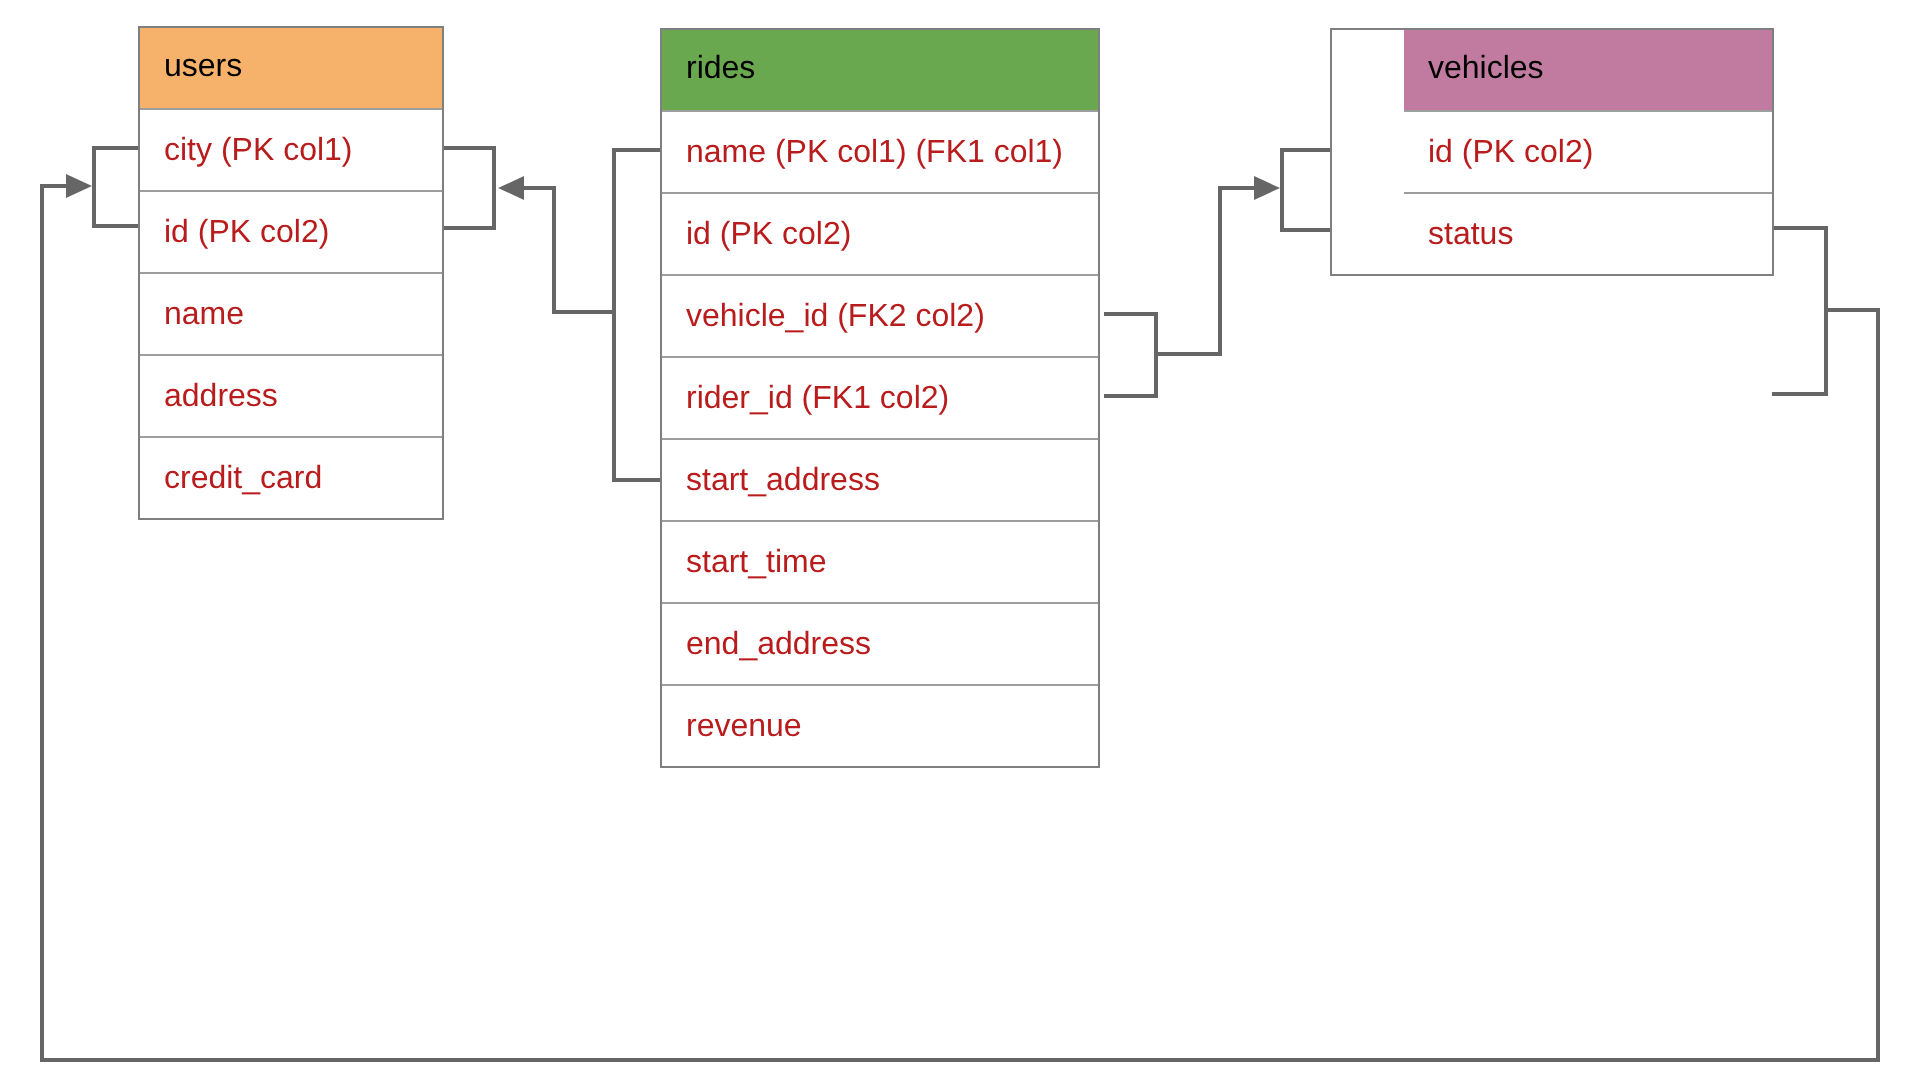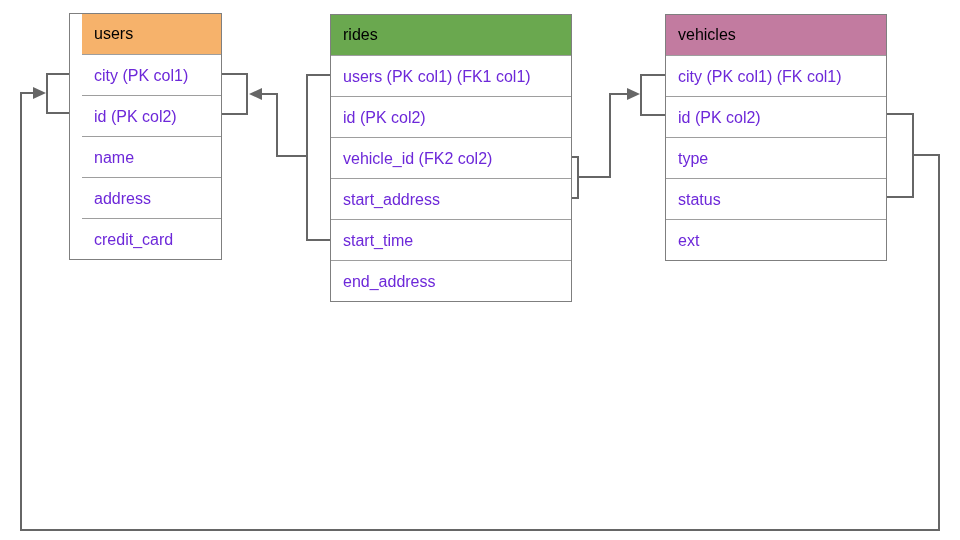--- a/index.html
+++ b/index.html
@@ -12,21 +12,21 @@
     position:absolute;background:#ffffff;
     border:1px solid #7f7f7f;box-sizing:border-box;
   }
   .thead{
     height:40px;line-height:40px;padding-left:12px;
     font-size:16px;color:#000000;box-sizing:border-box;
     white-space:nowrap;overflow:hidden;
   }
   .trow{
     height:41px;line-height:41px;padding-left:12px;
-    border-top:1px solid #9e9e9e;font-size:16px;color:#6d28d9;
+    border-top:1px solid #9e9e9e;font-size:16px;color:#b91c1c;
     box-sizing:border-box;background:#ffffff;white-space:nowrap;overflow:hidden;
   }
 </style>
 </head>
 <body>
 
 <div class="canvas">
 
   <svg class="connectors" viewBox="0 0 960 540" xmlns="http://www.w3.org/2000/svg">
 
@@ -45,41 +45,40 @@
     </g>
 
     <g>
       <polyline points="886,114 913,114 913,197 886,197" fill="none" stroke-width="2" stroke="#666666"></polyline>
       <polyline points="913,155 939,155 939,530 21,530 21,93 34,93" fill="none" stroke-width="2" stroke="#666666"></polyline>
       <polygon points="46,93 33,87 33,99" fill="#666666"></polygon>
       <polyline points="69,74 47,74 47,113 69,113" fill="none" stroke-width="2" stroke="#666666"></polyline>
     </g>
   </svg>
 
-  <div class="table" style="left:69px;top:13px;width:153px;padding-left:12px;">
+  <div class="table" style="left:69px;top:13px;width:153px;">
     <div class="thead" style="background: rgb(246, 178, 107);">users</div>
     <div class="trow">city (PK col1)</div>
     <div class="trow">id (PK col2)</div>
     <div class="trow">name</div>
     <div class="trow">address</div>
     <div class="trow">credit_card</div>
   </div>
 
-  <div class="table" style="left:330px;top:14px;width:242px;">
+  <div class="table" style="left:330px;top:14px;width:220px;">
     <div class="thead" style="background: rgb(106, 168, 79);">rides</div>
-    <div class="trow">users (PK col1) (FK1 col1)</div>
+    <div class="trow">name (PK col1) (FK1 col1)</div>
     <div class="trow">id (PK col2)</div>
     <div class="trow">vehicle_id (FK2 col2)</div>
+    <div class="trow">rider_id (FK1 col2)</div>
     <div class="trow">start_address</div>
     <div class="trow">start_time</div>
     <div class="trow">end_address</div>
+    <div class="trow">revenue</div>
   </div>
 
-  <div class="table" style="left:665px;top:14px;width:222px;">
+  <div class="table" style="left:665px;top:14px;width:222px;padding-left:36px;">
     <div class="thead" style="background: rgb(194, 123, 160);">vehicles</div>
-    <div class="trow">city (PK col1) (FK col1)</div>
     <div class="trow">id (PK col2)</div>
-    <div class="trow">type</div>
     <div class="trow">status</div>
-    <div class="trow">ext</div>
   </div>
 
 </div>
 
 </body></html>

